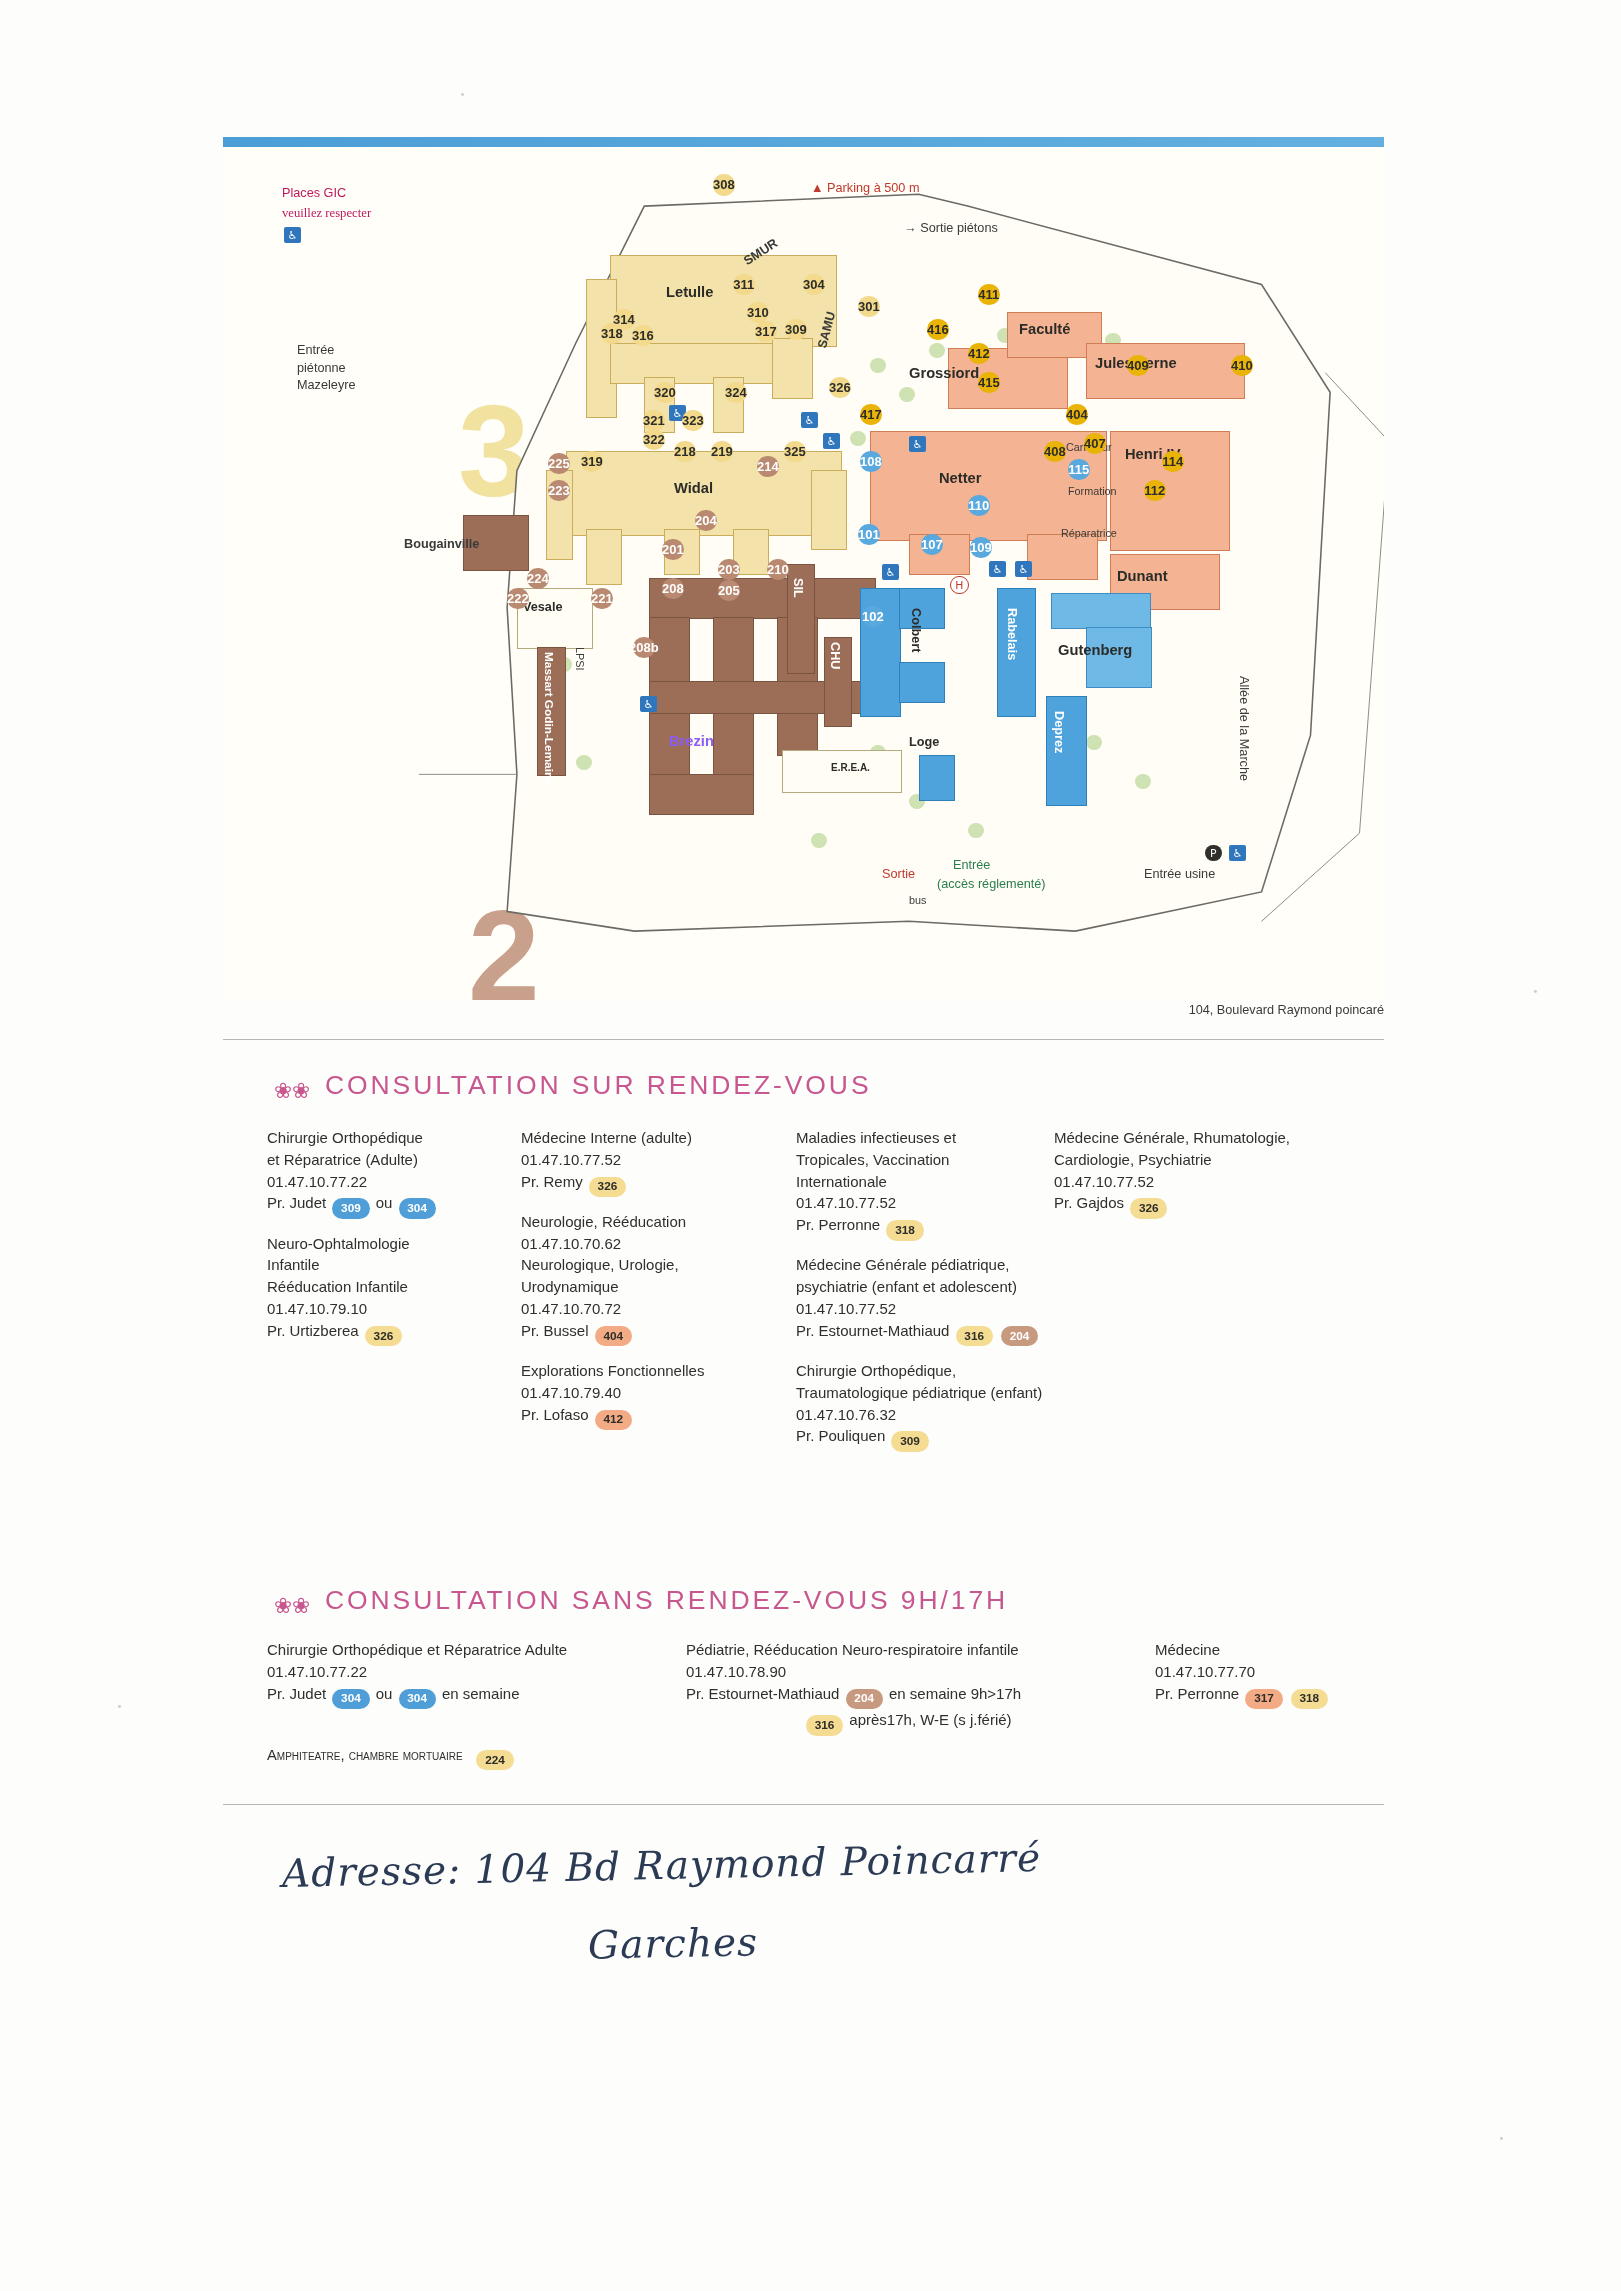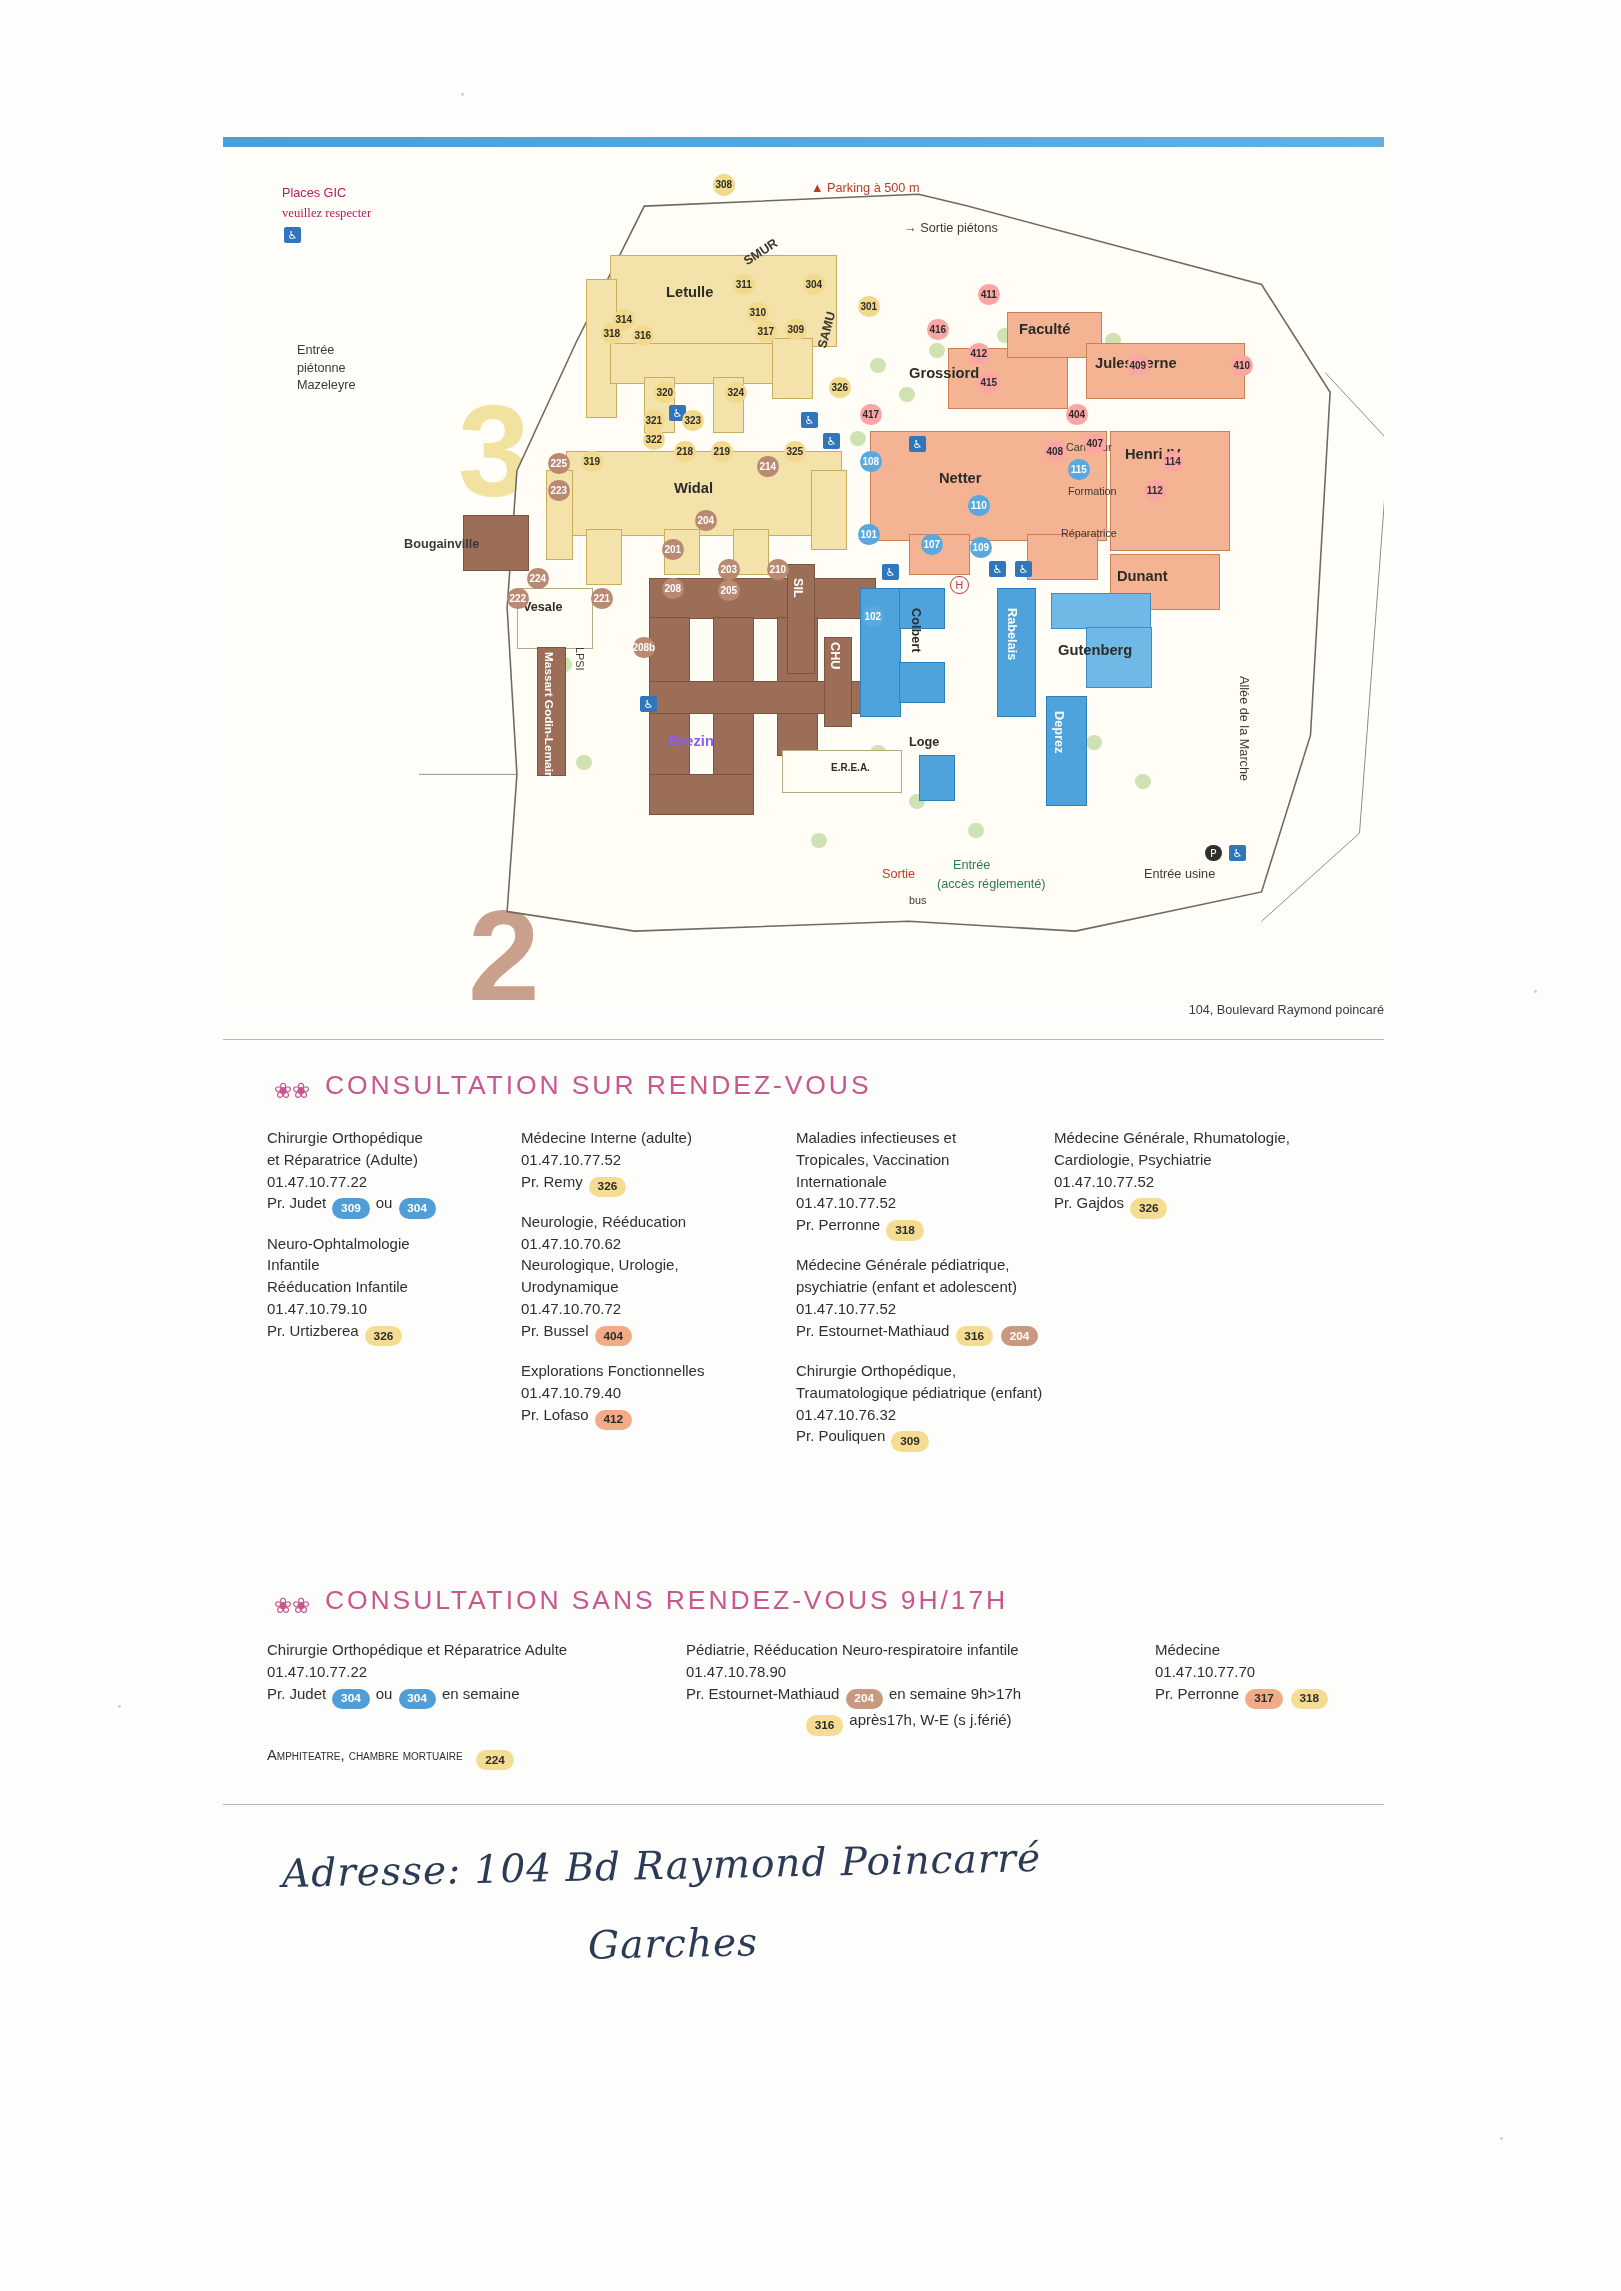--- a/index.html
+++ b/index.html
@@ -42,24 +42,24 @@
   .yel{background:#f3e2a9;border-color:#c9ad5c;}
   .org{background:#f4b393;border-color:#cf7d55;}
   .brn{background:#9c6e57;border-color:#7b5441;}
   .blu{background:#4ea3dd;border-color:#2f7fb8;}
   .blu2{background:#6fb9e6;border-color:#3d8dc3;}
   .wht{background:#fffdf4;border-color:#b5a97e;}
   .bname{position:absolute;font-family:"Liberation Sans",sans-serif;font-weight:700;font-size:14.7px;color:#2b2b28;white-space:nowrap;}
 
   
   .dot{position:absolute;width:21.6px;height:21.6px;border-radius:50%;
-       font-family:"Liberation Sans",sans-serif;font-size:10px;font-weight:700;
+       font-family:"Liberation Sans",sans-serif;font-size:13px;font-weight:700;
        color:#2d2d2a;display:flex;align-items:center;justify-content:center;text-align:right;}
   .dot.y{background:#f2d98c;}
-  .dot.o{background:#fca5a5;}
+  .dot.o{background:#eab308;}
   .dot.b{background:#5aa9de;color:#fff;}
   .dot.br{background:#b98a71;color:#fff;}
 
   .acc{position:absolute;width:16.7px;height:16.7px;background:#2f76bd;color:#fff;border-radius:2px;
        font-size:10.8px;display:flex;align-items:center;justify-content:center;}
 
   .tree{position:absolute;width:15.7px;height:15.7px;border-radius:50%;background:#cfe2b4;}
 
   .vert{writing-mode:vertical-rl;}
 

